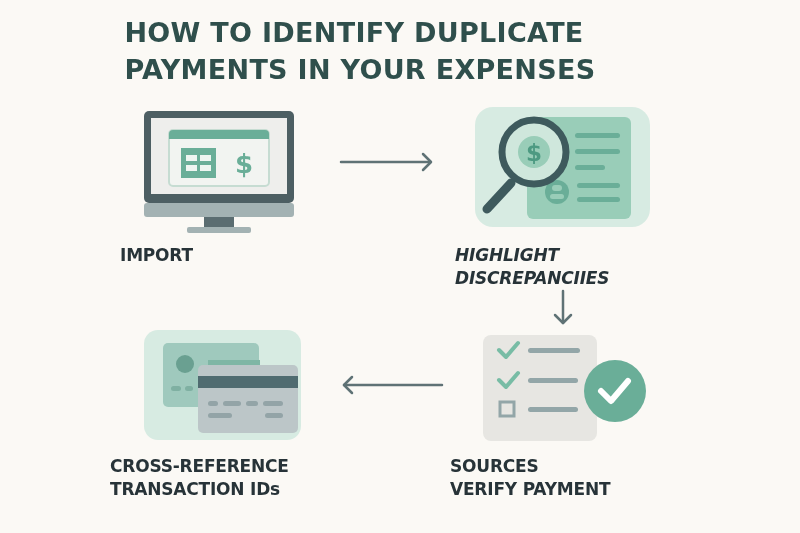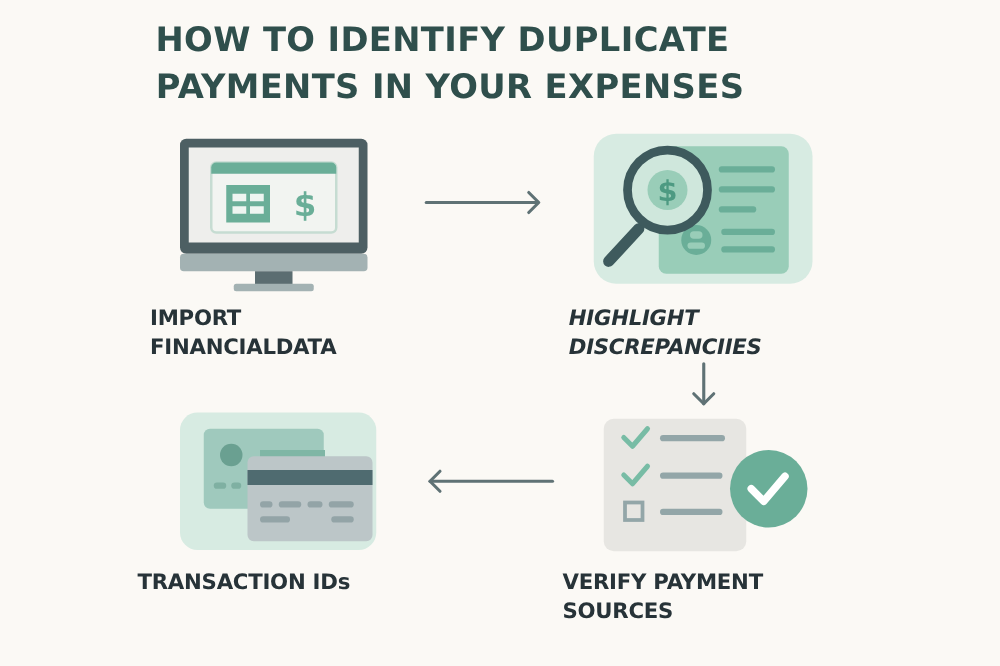--- a/index.html
+++ b/index.html
@@ -40,21 +40,20 @@
     <path d="M26 24 a4 4 0 0 1 4 -4 h92 a4 4 0 0 1 4 4 v5 h-100 z" fill="#6aae98"></path>
     <rect x="38" y="38" width="35" height="30" fill="#6aae98"></rect>
     <rect x="43" y="45" width="11" height="6" fill="#eef5f1"></rect>
     <rect x="57" y="45" width="11" height="6" fill="#eef5f1"></rect>
     <rect x="43" y="55" width="11" height="6" fill="#eef5f1"></rect>
     <rect x="57" y="55" width="11" height="6" fill="#eef5f1"></rect>
     <text x="101" y="63" font-size="26" font-weight="bold" fill="#6aae98" text-anchor="middle" font-family="DejaVu Sans, sans-serif">$</text>
   </svg>
   <div class="label" style="left:120px;top:244px;width:200px;">
     <div>IMPORT</div>
-    <div>FINANCIALDATA</div>
   </div>
 </div>
 
 <svg style="left:340px;top:150px" width="95" height="24" viewBox="0 0 95 24">
   <line x1="1" y1="12" x2="90" y2="12" stroke="#5f7275" stroke-width="2.5" stroke-linecap="round"></line>
   <polyline points="83,4 91,12 83,20" fill="none" stroke="#5f7275" stroke-width="2.5" stroke-linecap="round" stroke-linejoin="round"></polyline>
 </svg>
 
 <div>
   <svg style="left:465px;top:105px" width="190" height="125" viewBox="0 0 190 125">
@@ -90,22 +89,22 @@
     <polyline points="19,17 26,24 38,10" fill="none" stroke="#78bca5" stroke-width="4" stroke-linecap="round" stroke-linejoin="round"></polyline>
     <rect x="48" y="15" width="52" height="5" rx="2.5" fill="#93a6a8"></rect>
     <polyline points="19,47 26,54 38,40" fill="none" stroke="#78bca5" stroke-width="4" stroke-linecap="round" stroke-linejoin="round"></polyline>
     <rect x="48" y="45" width="50" height="5" rx="2.5" fill="#93a6a8"></rect>
     <rect x="20" y="69" width="14" height="14" fill="none" stroke="#93a6a8" stroke-width="3"></rect>
     <rect x="48" y="74" width="50" height="5" rx="2.5" fill="#93a6a8"></rect>
     <circle cx="135" cy="58" r="31" fill="#6aae98"></circle>
     <polyline points="121,58 131,68 148,48" fill="none" stroke="#ffffff" stroke-width="6" stroke-linecap="round" stroke-linejoin="round"></polyline>
   </svg>
   <div class="label" style="left:450px;top:455px;width:210px;">
+    <div>SOURCES</div>
     <div>VERIFY PAYMENT</div>
-    <div>SOURCES</div>
   </div>
 </div>
 
 <svg style="left:340px;top:373px" width="105" height="24" viewBox="0 0 105 24">
   <line x1="4" y1="12" x2="102" y2="12" stroke="#5f7275" stroke-width="2.5" stroke-linecap="round"></line>
   <polyline points="12,4 4,12 12,20" fill="none" stroke="#5f7275" stroke-width="2.5" stroke-linecap="round" stroke-linejoin="round"></polyline>
 </svg>
 
 <div>
   <svg style="left:143px;top:328px" width="160" height="115" viewBox="0 0 160 115">
@@ -118,15 +117,16 @@
     <rect x="55" y="37" width="100" height="68" rx="5" fill="#bcc6c8"></rect>
     <rect x="55" y="48" width="100" height="12" fill="#4f6b70"></rect>
     <rect x="65" y="73" width="10" height="5" rx="2.5" fill="#93a4a7"></rect>
     <rect x="80" y="73" width="18" height="5" rx="2.5" fill="#93a4a7"></rect>
     <rect x="103" y="73" width="12" height="5" rx="2.5" fill="#93a4a7"></rect>
     <rect x="120" y="73" width="20" height="5" rx="2.5" fill="#93a4a7"></rect>
     <rect x="65" y="85" width="24" height="5" rx="2.5" fill="#93a4a7"></rect>
     <rect x="122" y="85" width="18" height="5" rx="2.5" fill="#93a4a7"></rect>
   </svg>
   <div class="label" style="left:110px;top:455px;width:230px;">
+    <div>CROSS-REFERENCE</div>
     <div>TRANSACTION IDs</div>
   </div>
 </div>
 
 </body></html>

